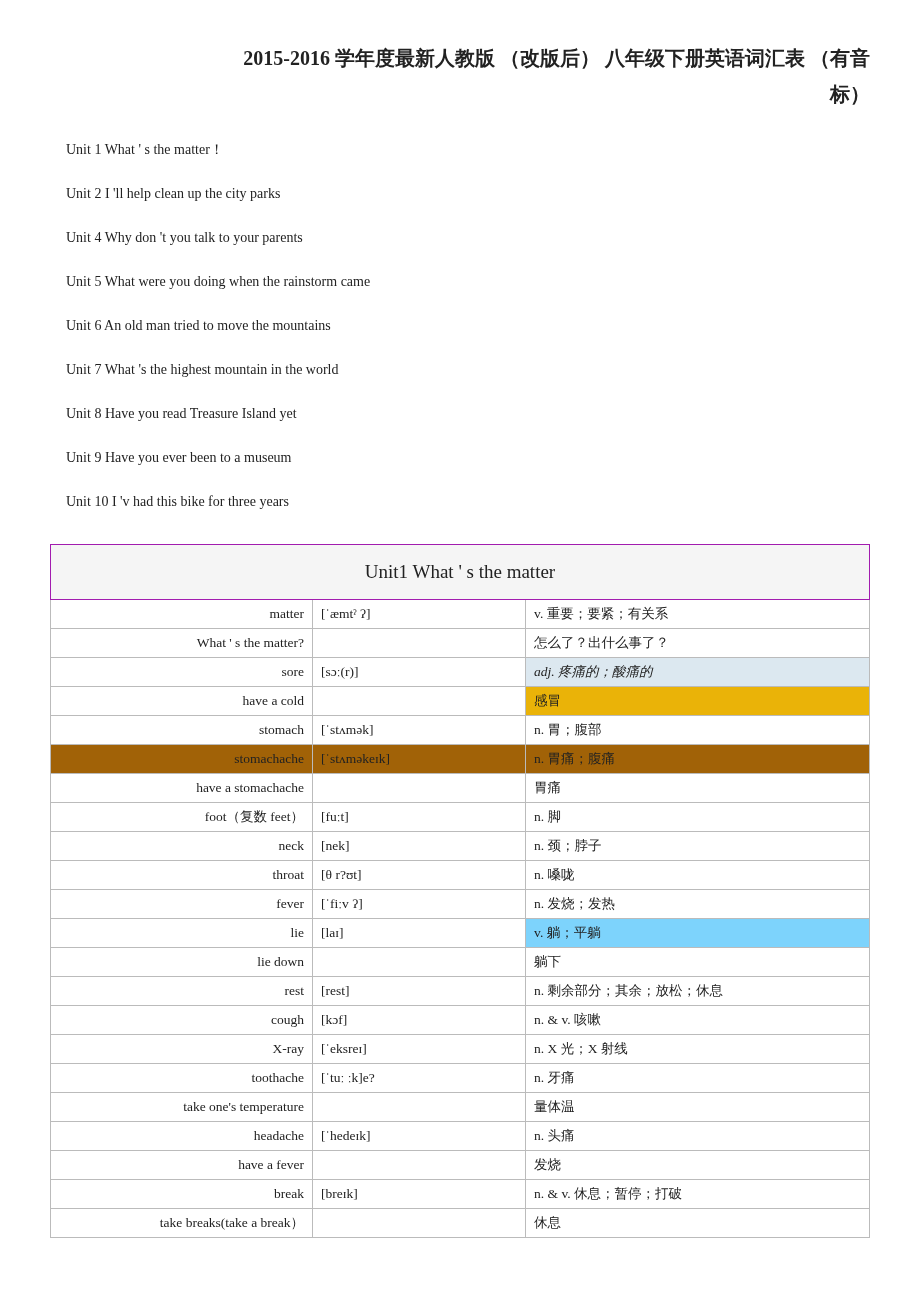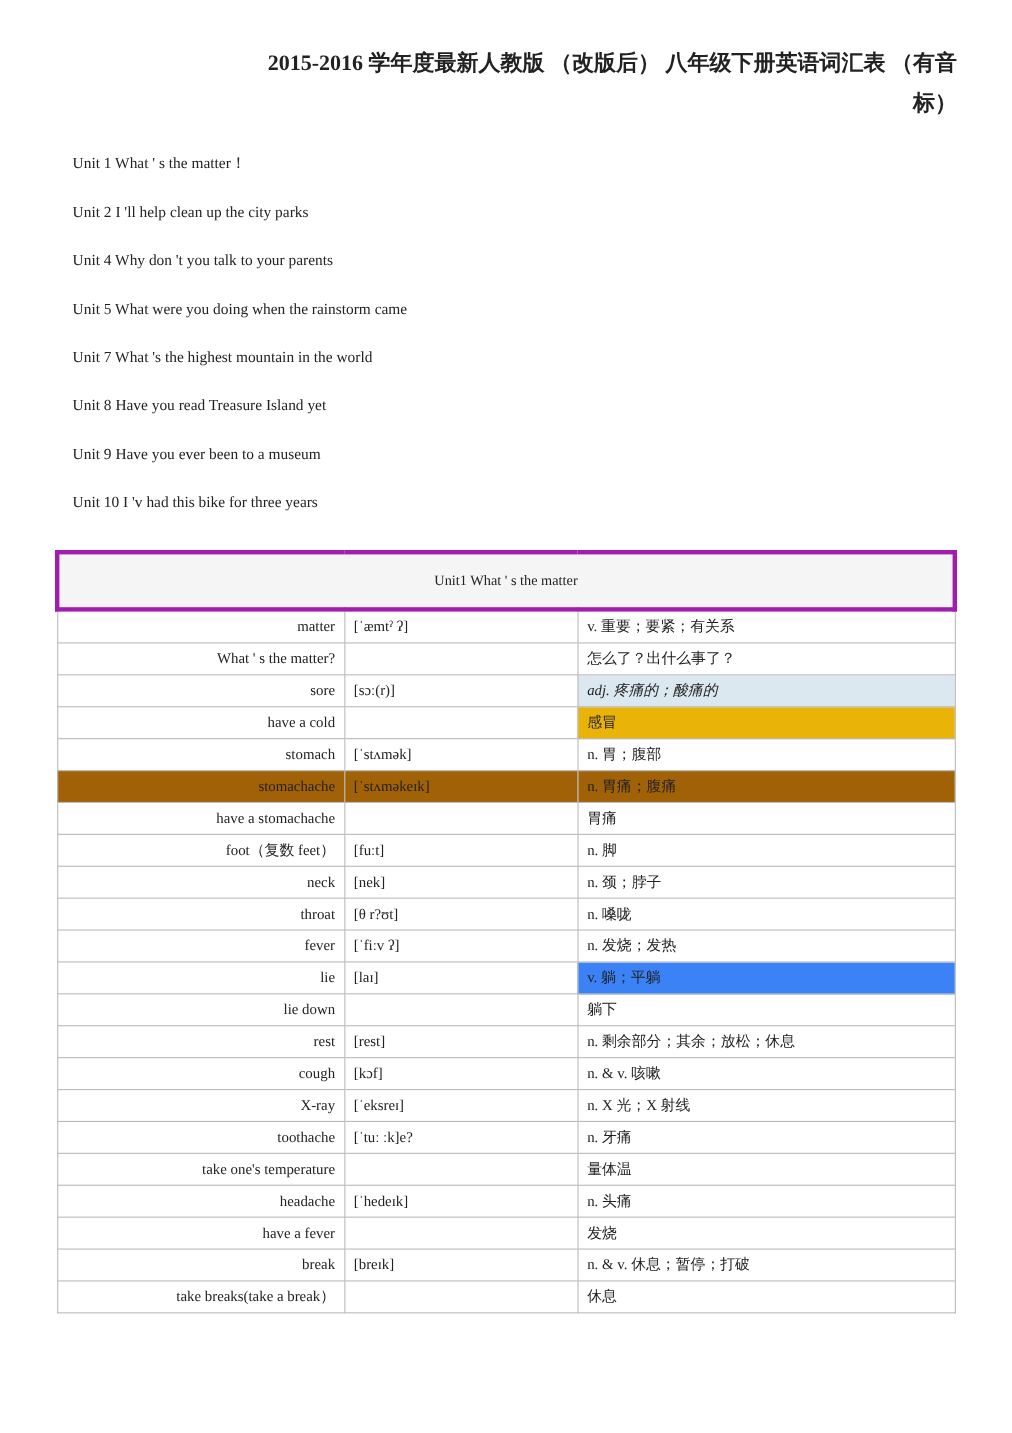--- a/index.html
+++ b/index.html
@@ -31,22 +31,22 @@
     table {
       border-collapse: collapse;
       width: 100%;
       font-size: 13.5px;
     }
     table th {
       background: #f5f5f5;
       text-align: center;
       font-weight: normal;
       padding: 16px 8px;
-      border: 4px solid #a21caf;
-      font-size: 13px;
+      border: 1px solid #a21caf;
+      font-size: 19px;
     }
     table td {
       border: 1px solid #bbb;
       padding: 5px 8px;
       vertical-align: middle;
     }
     table td:first-child {
       width: 32%;
       text-align: right;
     }
@@ -68,20 +68,21 @@
     <div>2015-2016  学年度最新人教版    （改版后）  八年级下册英语词汇表    （有音</div>
     <div>标）</div>
   </div>
 </div>
 
 <div class="unit-list">
 <p>Unit 1 What  '  s the matter！</p>
     <p>Unit 2 I 'll help clean up the city parks</p>
     <p>Unit 4 Why don 't you talk to your parents</p>
     <p>Unit 5 What were you doing when the rainstorm came</p>
+    <p>Unit 6 An old man tried to move the mountains</p>
     <p>Unit 7 What 's the highest mountain in the world</p>
     <p>Unit 8 Have you read Treasure Island yet</p>
     <p>Unit 9 Have you ever been to a museum</p>
     <p>Unit 10 I 'v had this bike for three years</p>
   </div>
 
 <table>
   <thead>
     <tr>
       <th colspan="3">Unit1 What  '  s the matter</th>
@@ -139,21 +140,21 @@
         <td>n. 嗓咙</td>
       </tr>
       <tr>
         <td>fever</td>
         <td>[ˈfiːv ʔ]</td>
         <td>n. 发烧；发热</td>
       </tr>
       <tr>
         <td>lie</td>
         <td>[laɪ]</td>
-        <td style="background: #3b82f6;">v. 躺；平躺</td>
+        <td style="background: #7dd3fc;">v. 躺；平躺</td>
       </tr>
       <tr>
         <td>lie down</td>
         <td></td>
         <td>躺下</td>
       </tr>
       <tr>
         <td>rest</td>
         <td>[rest]</td>
         <td>n. 剩余部分；其余；放松；休息</td>

